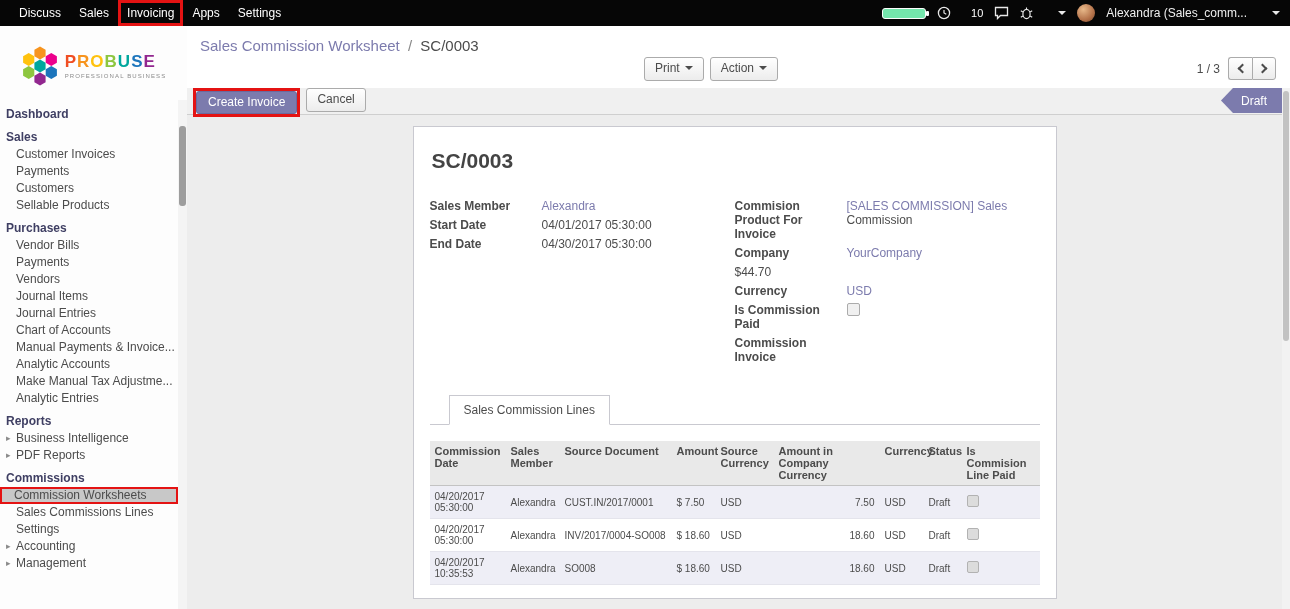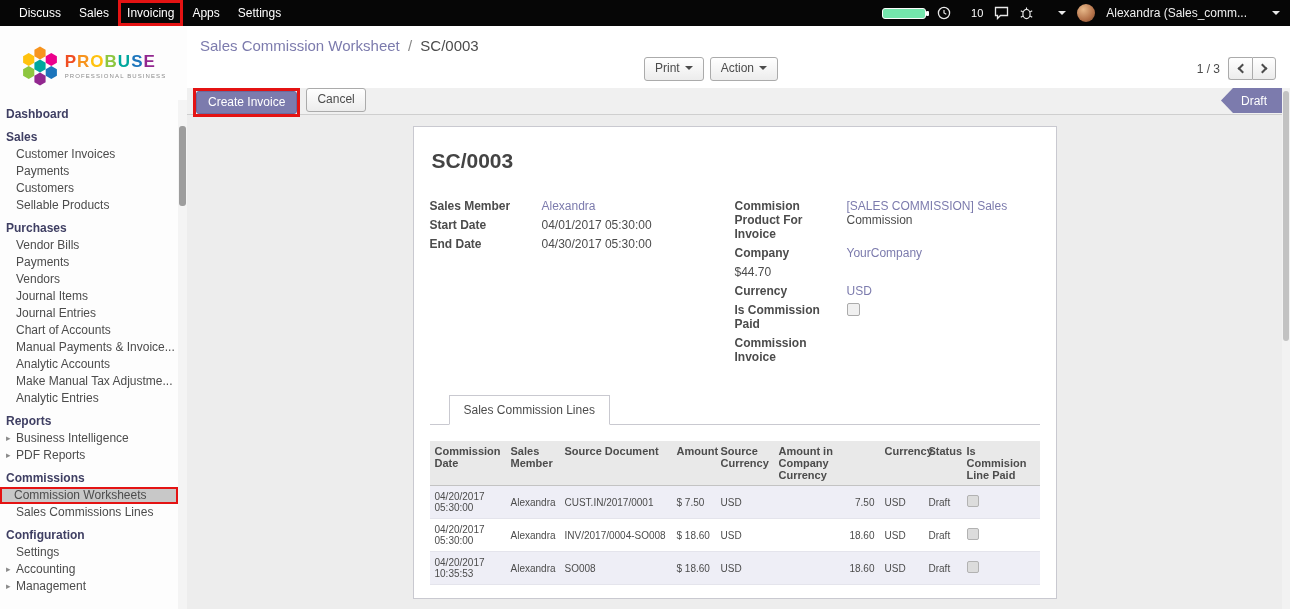--- a/index.html
+++ b/index.html
@@ -173,21 +173,20 @@
     <div class="sb-item">Manual Payments &amp; Invoice...</div>
     <div class="sb-item">Analytic Accounts</div>
     <div class="sb-item">Make Manual Tax Adjustme...</div>
     <div class="sb-item">Analytic Entries</div>
     <div class="sb-root">Reports</div>
     <div class="sb-item has-arrow">Business Intelligence</div>
     <div class="sb-item has-arrow">PDF Reports</div>
     <div class="sb-root">Commissions</div>
     <div class="sb-item selected">Commission Worksheets</div>
     <div class="sb-item">Sales Commissions Lines</div>
-    <div class="sb-root">Configuration</div>
     <div class="sb-item">Settings</div>
     <div class="sb-item has-arrow">Accounting</div>
     <div class="sb-item has-arrow">Management</div>
 
     <div class="sb-scroll-track">
       <div class="sb-scroll-thumb"></div>
     </div>
   </div>
 
   <div class="main">

